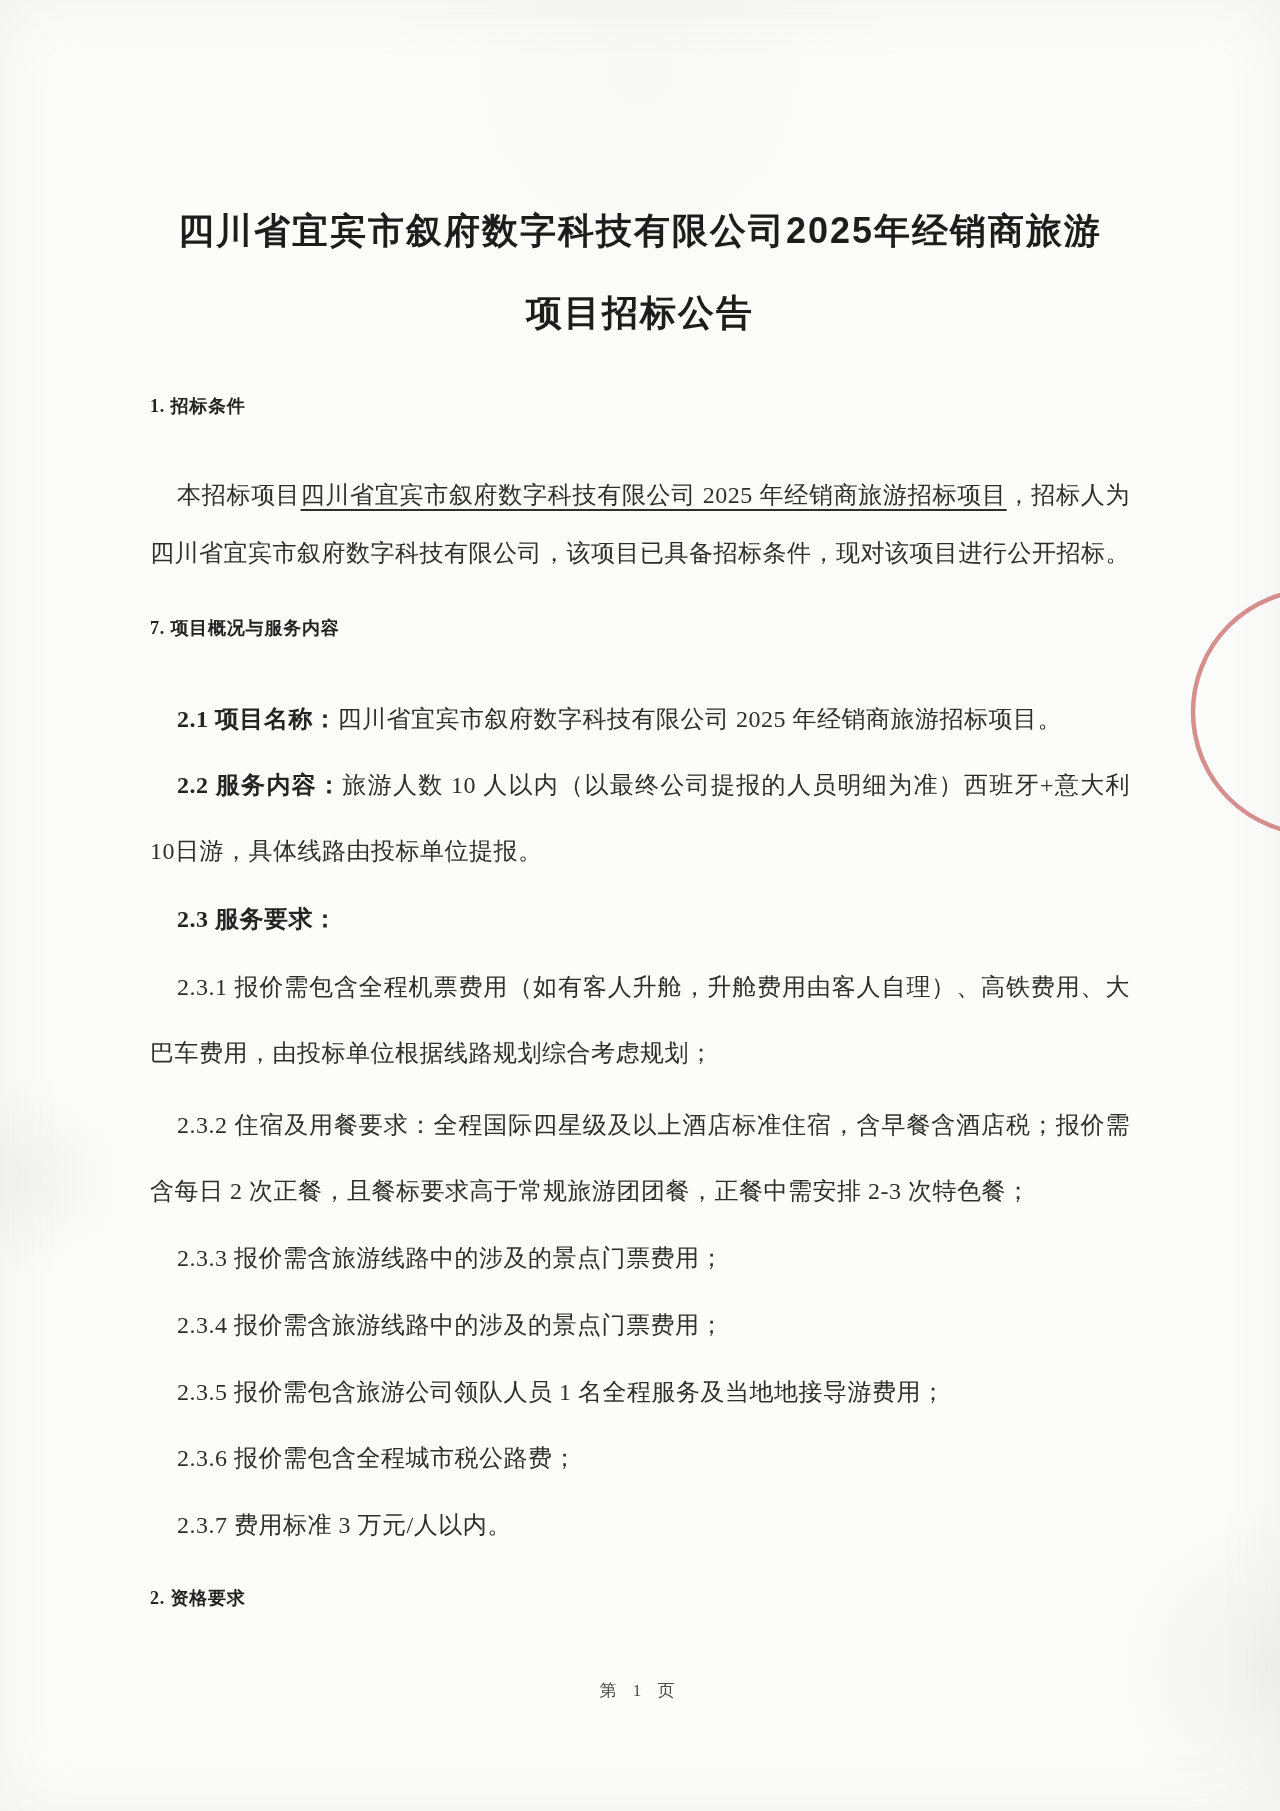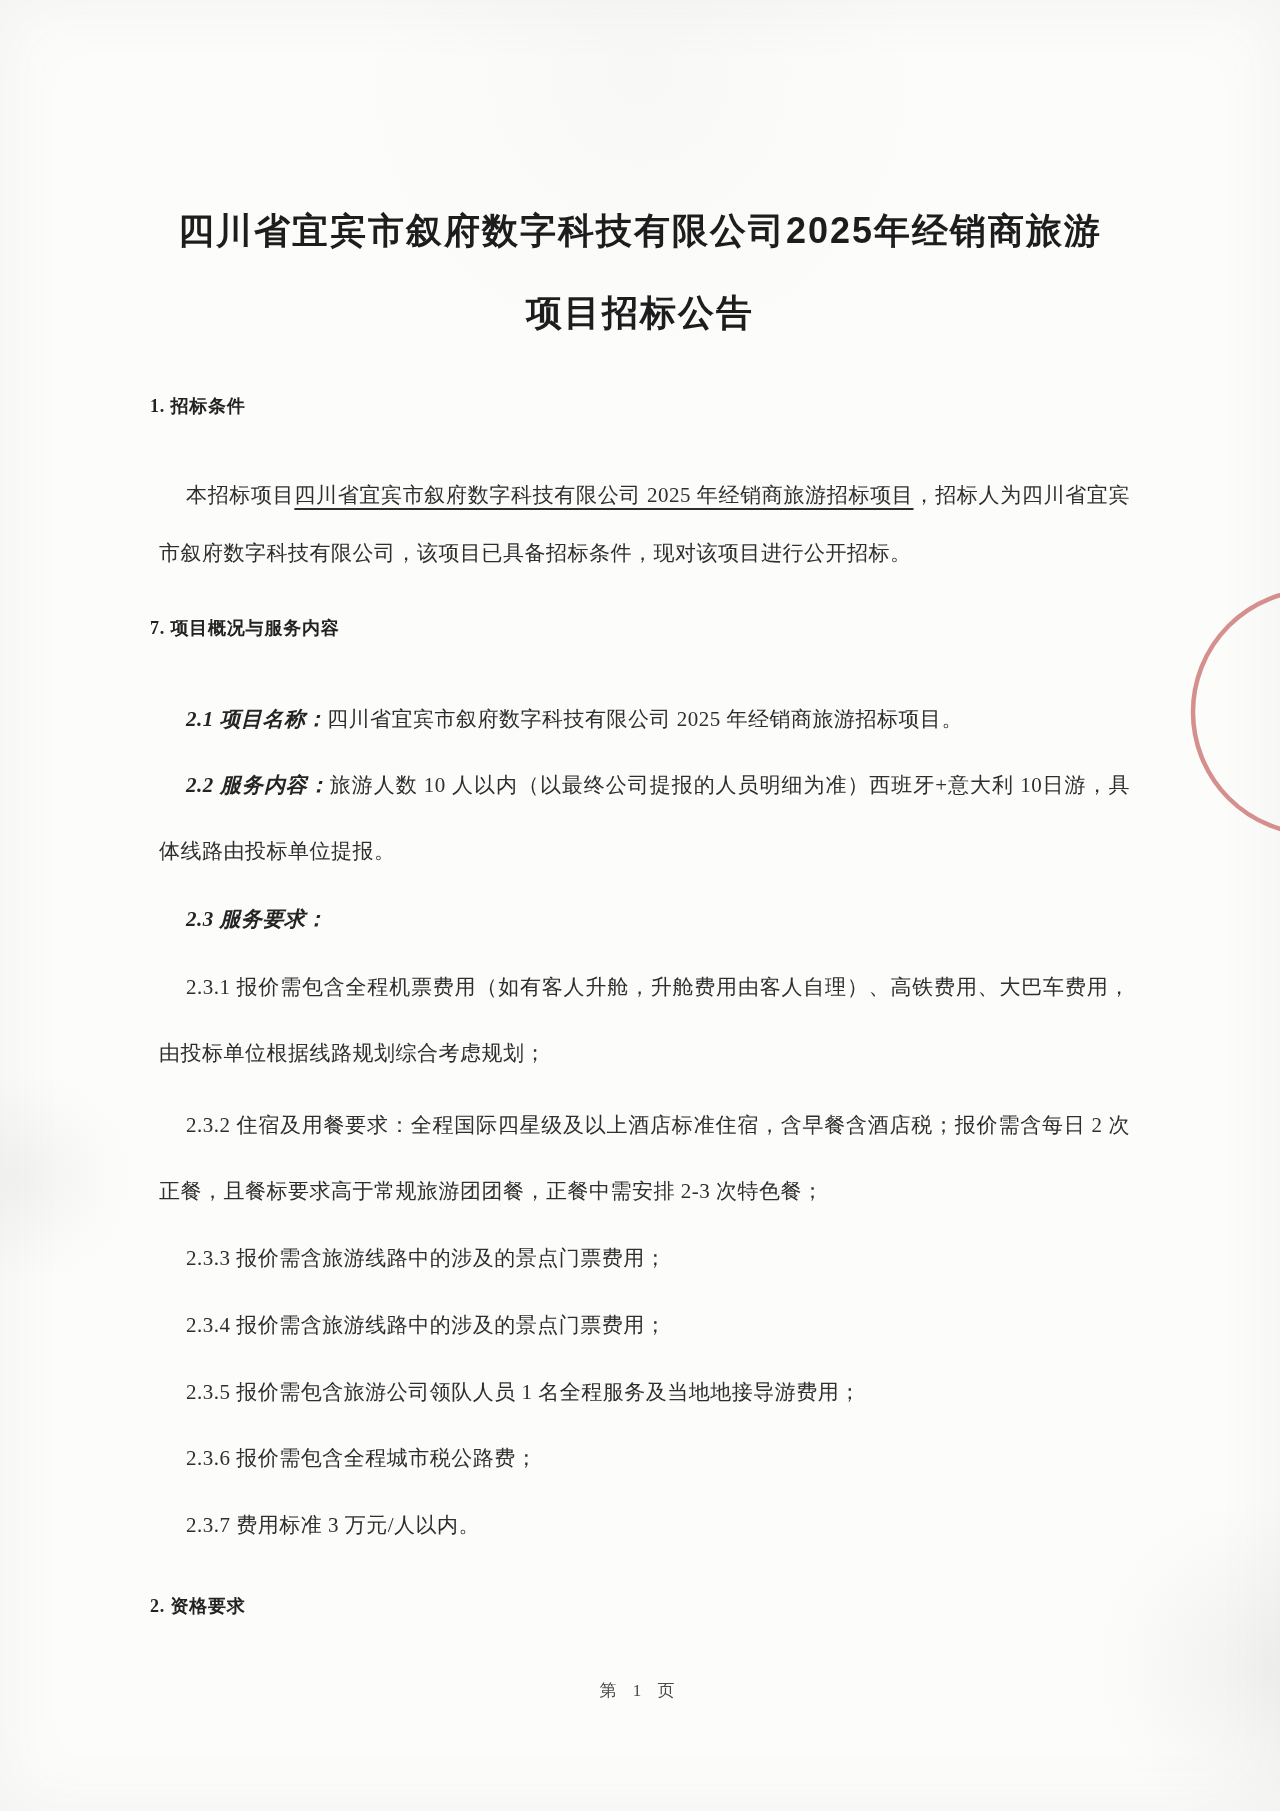--- a/index.html
+++ b/index.html
@@ -42,29 +42,28 @@
 
   .heading {
     font-size: 18px;
     font-weight: 700;
     line-height: 32px;
     letter-spacing: 0.8px;
     color: #222;
   }
 
   .para {
-    font-size: 21px;
+    font-size: 24px;
     line-height: 66px;
     letter-spacing: 0.5px;
     text-align: justify;
     color: #2e2e2e;
-    margin-left: 9px;
   }
   .para.indent { text-indent: 27px; }
-  .para.bold, .para strong { font-weight: 700; color: #242424; font-style: italic; }
+  .para.bold, .para strong { font-weight: 700; color: #242424; }
 
   .underline {
     text-decoration: underline;
     text-underline-offset: 6px;
     text-decoration-thickness: 1.5px;
   }
 
   .footer {
     position: absolute;
     left: 0;
@@ -110,21 +109,21 @@
     <p class="para indent bold" style="margin-top:2px">2.3 服务要求：</p>
 
     <p class="para indent" style="margin-top:2px">2.3.1 报价需包含全程机票费用（如有客人升舱，升舱费用由客人自理）、高铁费用、大巴车费用，由投标单位根据线路规划综合考虑规划；</p>
     <p class="para indent" style="margin-top:6px">2.3.2 住宿及用餐要求：全程国际四星级及以上酒店标准住宿，含早餐含酒店税；报价需含每日 2 次正餐，且餐标要求高于常规旅游团团餐，正餐中需安排 2-3 次特色餐；</p>
     <p class="para indent" style="margin-top:1px">2.3.3 报价需含旅游线路中的涉及的景点门票费用；</p>
     <p class="para indent" style="margin-top:1px">2.3.4 报价需含旅游线路中的涉及的景点门票费用；</p>
     <p class="para indent" style="margin-top:1px">2.3.5 报价需包含旅游公司领队人员 1 名全程服务及当地地接导游费用；</p>
     <p class="para indent" style="margin-top:0">2.3.6 报价需包含全程城市税公路费；</p>
     <p class="para indent" style="margin-top:1px">2.3.7 费用标准 3 万元/人以内。</p>
 
-    <h2 class="heading" style="margin-top:32px">2. 资格要求</h2>
+    <h2 class="heading" style="margin-top:24px">2. 资格要求</h2>
   </div>
 
   <svg class="stamp" viewBox="0 0 110 300" aria-hidden="true">
     <defs>
       <path id="sealArc" d="M 145 278 A 118 118 0 0 0 145 42" fill="none"></path>
     </defs>
     <circle cx="145" cy="160" r="122" fill="none" stroke="#c4605f" stroke-width="4.5" opacity="0.85"></circle>
     <text font-size="19" fill="#c4605f" letter-spacing="7" font-family="Liberation Sans, DejaVu Sans, sans-serif" opacity="0.9">
       <textPath href="#sealArc" startOffset="7%">宜宾市叙府数字科技有限公司</textPath>
     </text>

